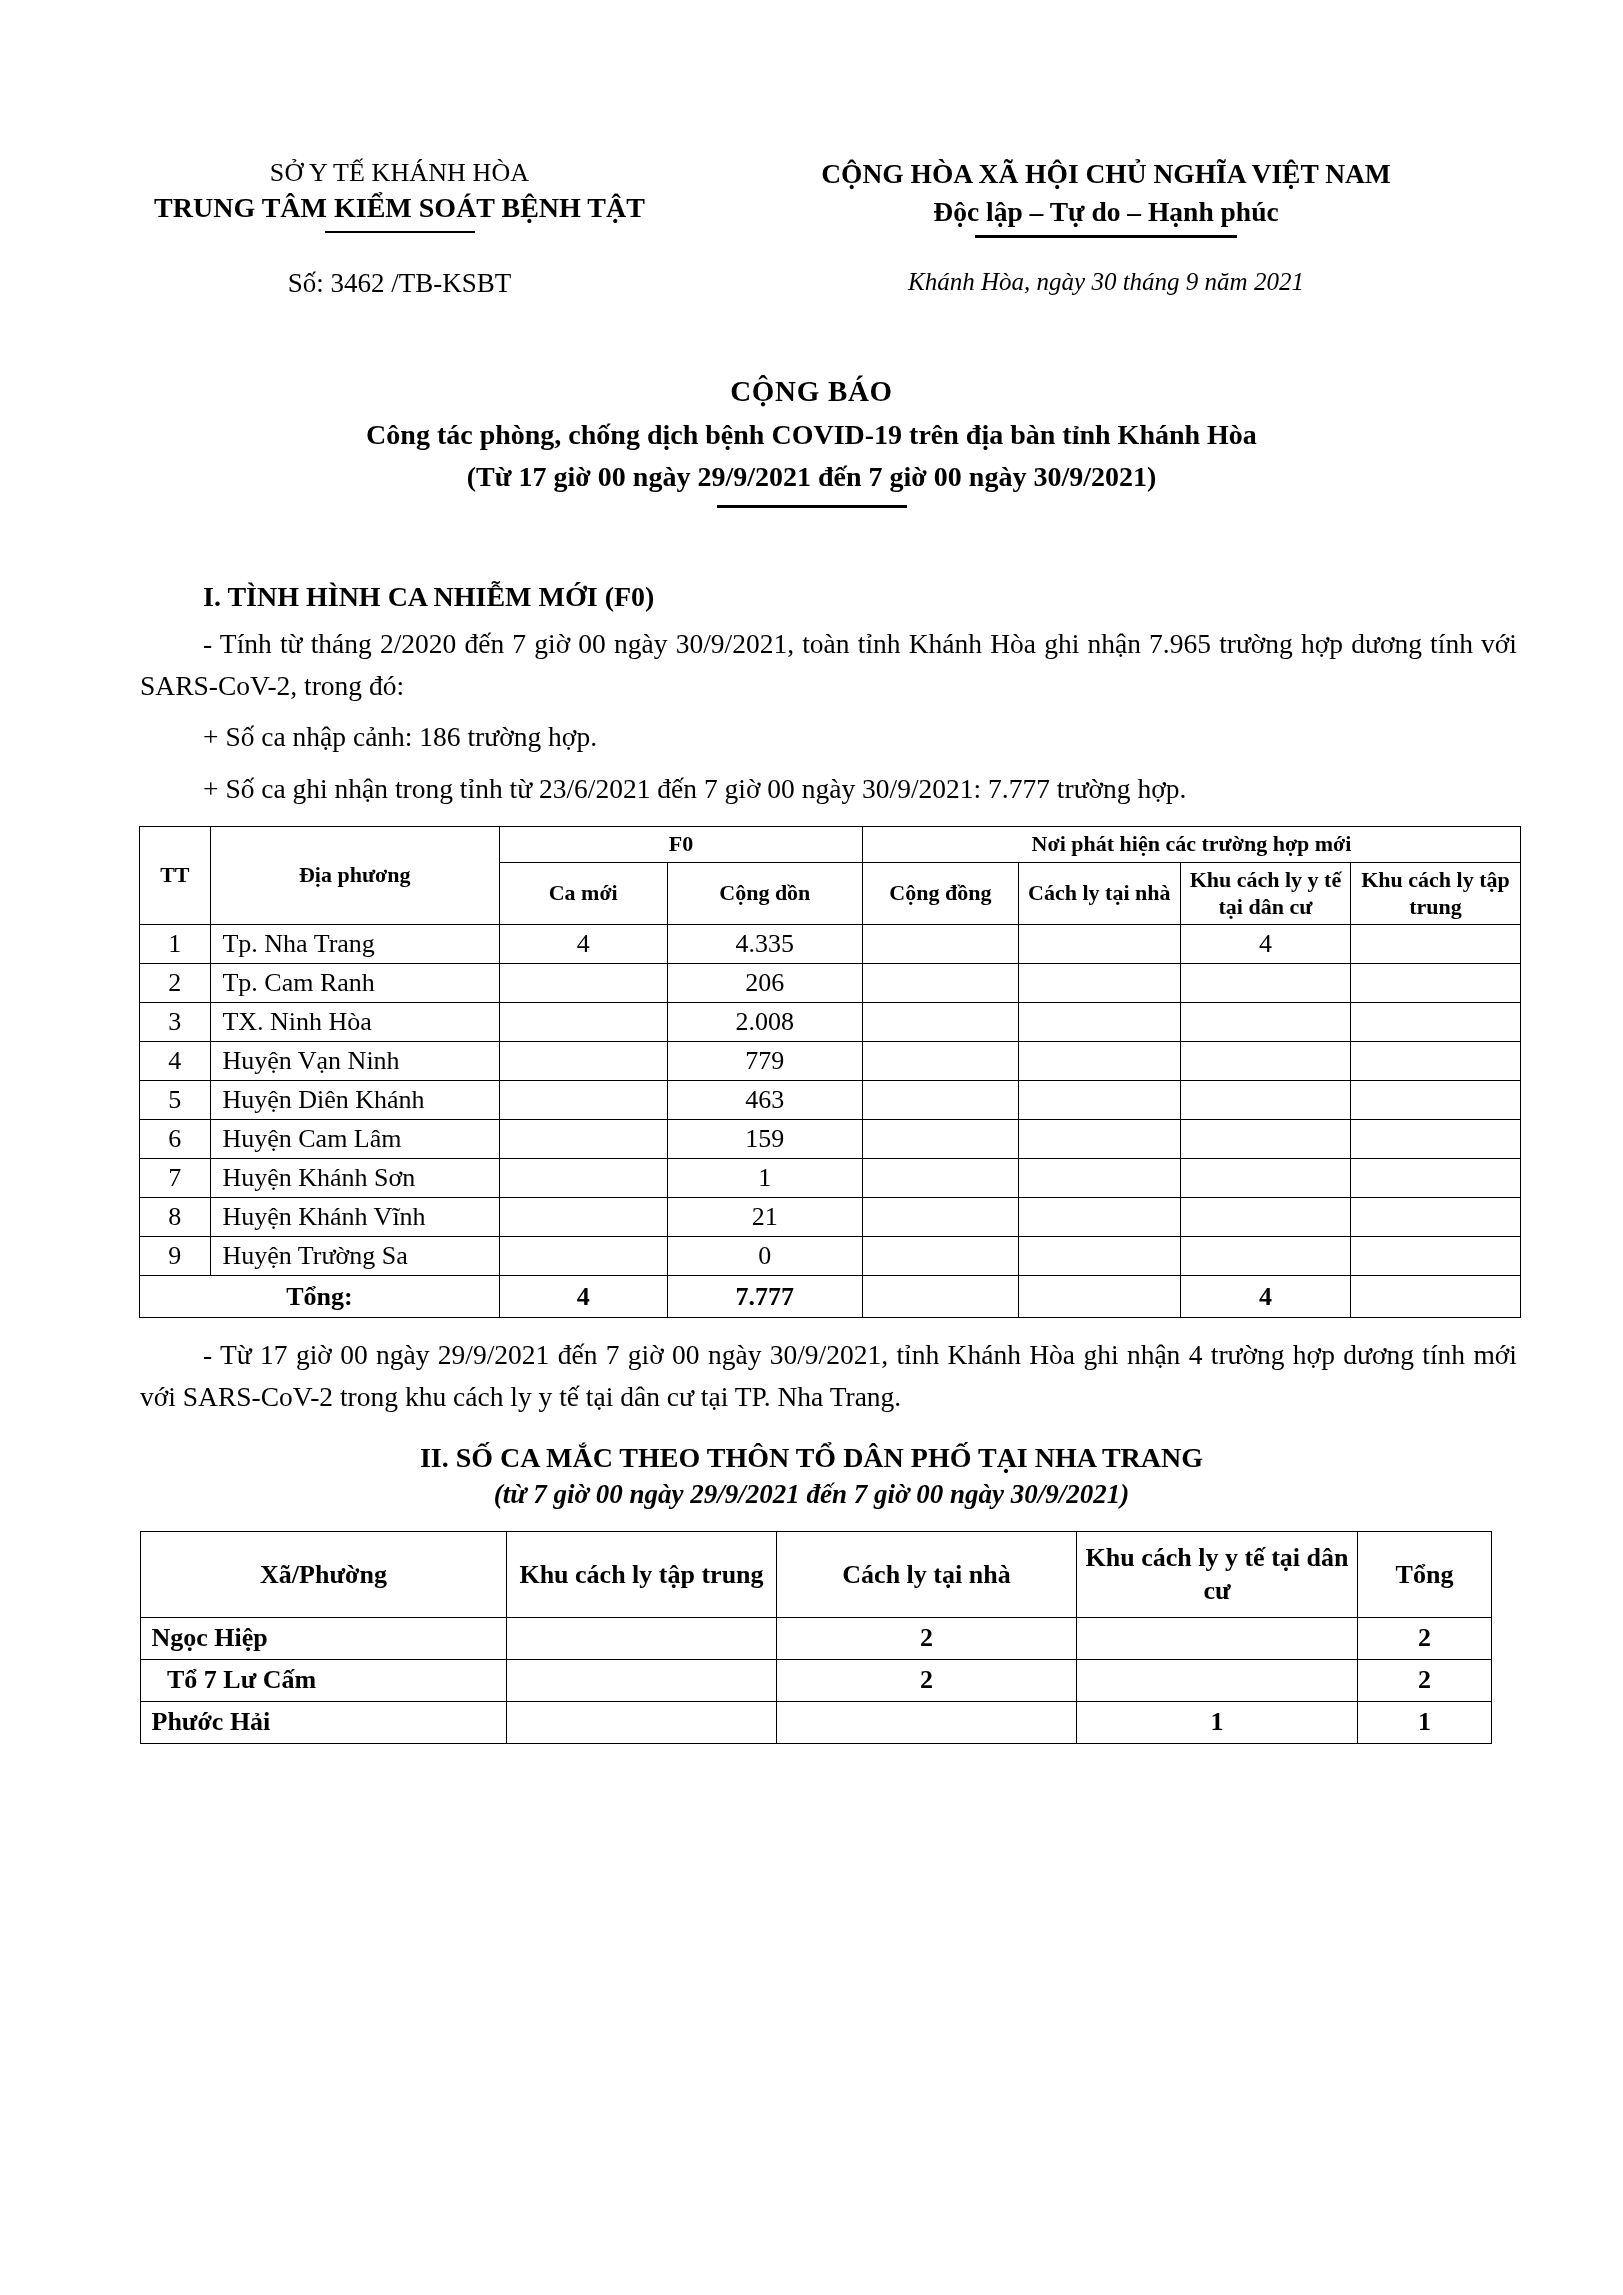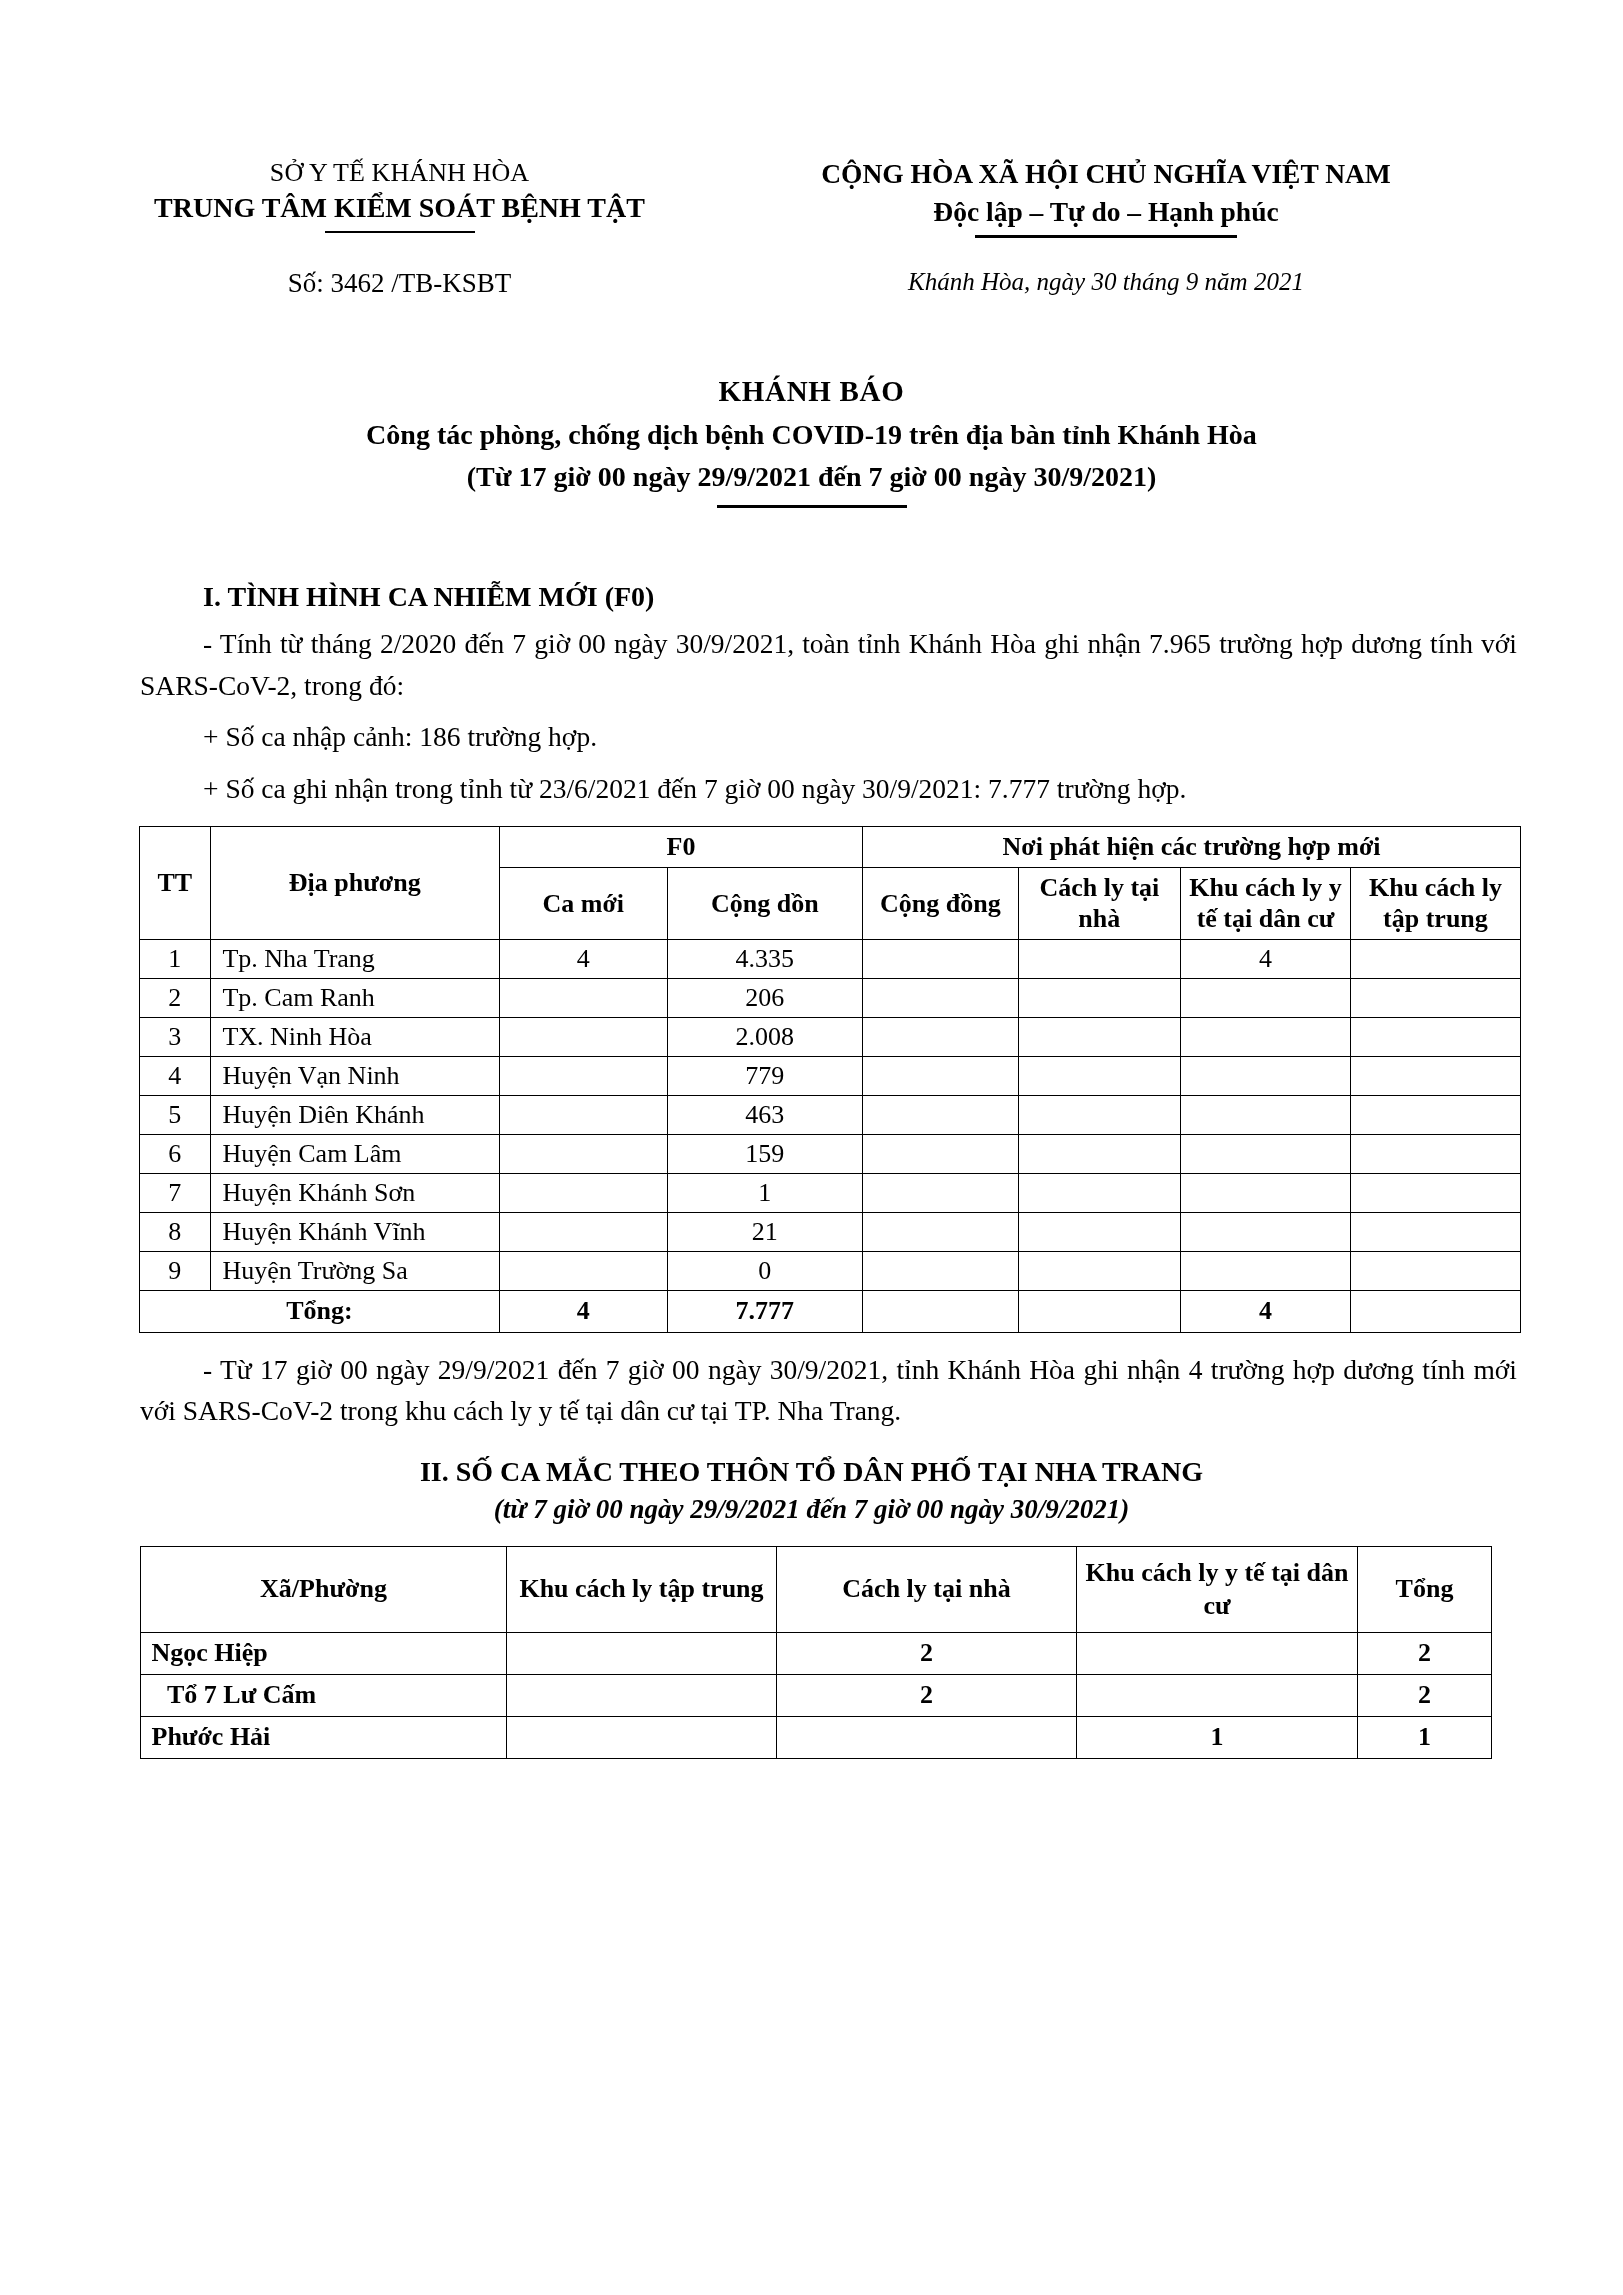--- a/index.html
+++ b/index.html
@@ -154,21 +154,21 @@
   }
   table.t1 td, table.t1 th {
     border: 1.3px solid #000;
     padding: 0;
     vertical-align: middle;
     font-weight: normal;
   }
   .t1 .hcell {
     text-align: center;
     font-weight: bold;
-    font-size: 26px;
+    font-size: 22px;
     line-height: 1.22;
     padding: 3.9px 2.6px;
   }
   .t1 .body-row td { height: 38px; }
   .t1 .c-num   { text-align: center; }
   .t1 .c-name  { text-align: left; padding-left: 11.8px; }
   .t1 .total-row td {
     font-weight: bold;
     height: 41px;
   }
@@ -249,21 +249,21 @@
       <div class="rule rule-right"></div>
     </div>
   </div>
 
   <div class="subhdr">
     <div class="subhdr-left">Số: 3462  /TB-KSBT</div>
     <div class="subhdr-right">Khánh Hòa, ngày  30 tháng 9 năm 2021</div>
   </div>
 
   <div class="titleblock">
-    <div class="title-main">KHÁNH BÁO</div>
+    <div class="title-main">CỘNG BÁO</div>
     <div class="title-sub1">Công tác phòng, chống dịch bệnh COVID-19 trên địa bàn tỉnh Khánh Hòa</div>
     <div class="title-sub2">(Từ 17 giờ 00 ngày 29/9/2021 đến 7 giờ 00 ngày 30/9/2021)</div>
     <div class="title-rule"></div>
   </div>
 
   <div class="section">
     <div class="sec-head">I. TÌNH HÌNH CA NHIỄM MỚI (F0)</div>
     <div class="para justify-full">- Tính từ tháng 2/2020 đến 7 giờ 00 ngày 30/9/2021, toàn tỉnh Khánh Hòa ghi nhận 7.965 trường hợp dương tính với SARS-CoV-2, trong đó:</div>
     <div class="para">+ Số ca nhập cảnh: 186 trường hợp.</div>
     <div class="para justify-full">+ Số ca ghi nhận trong tỉnh từ 23/6/2021 đến 7 giờ 00 ngày 30/9/2021: 7.777 trường hợp.</div>

